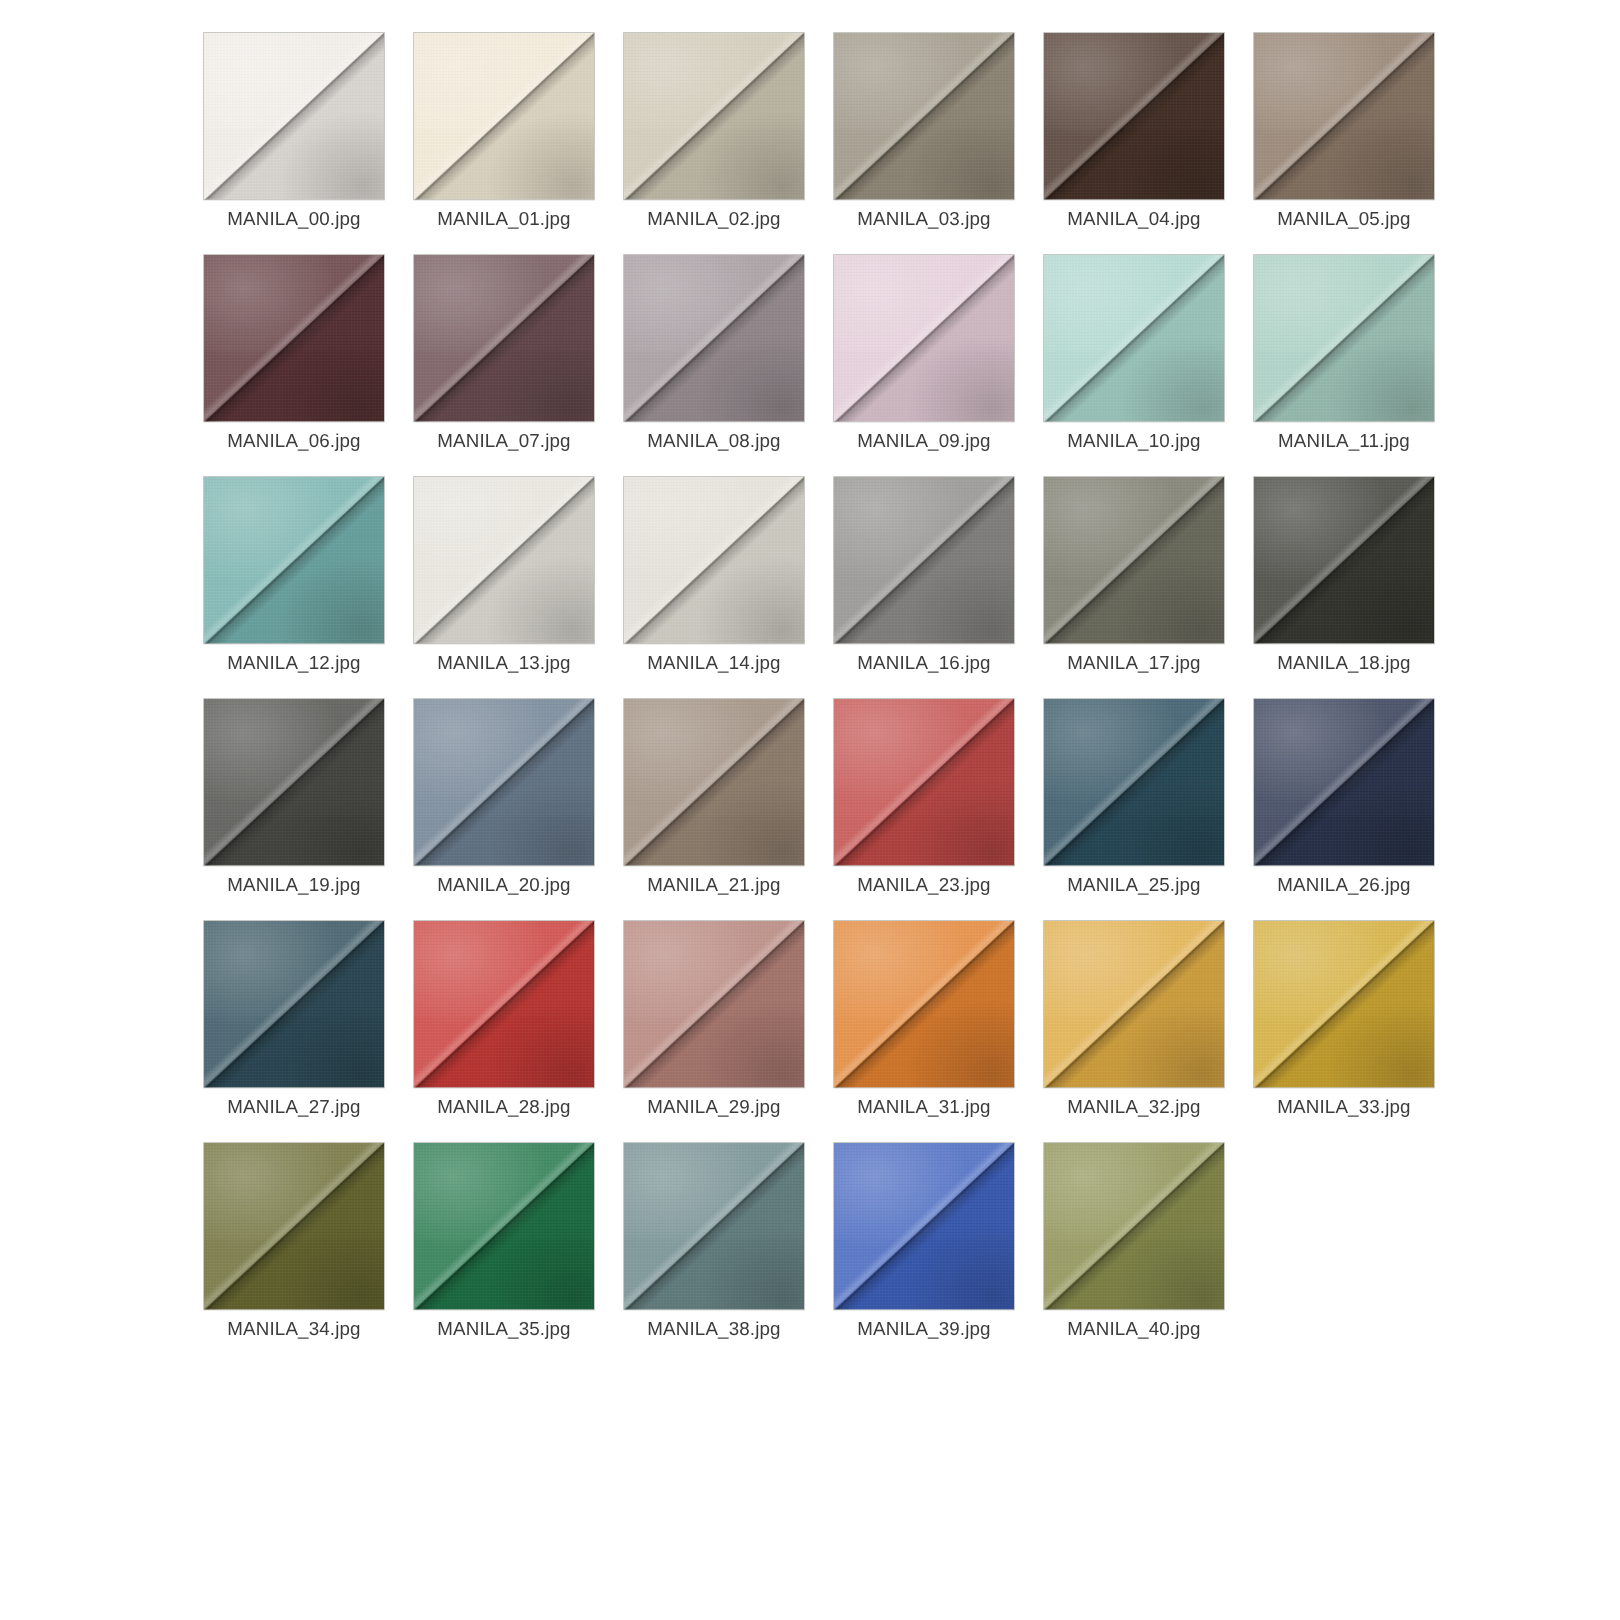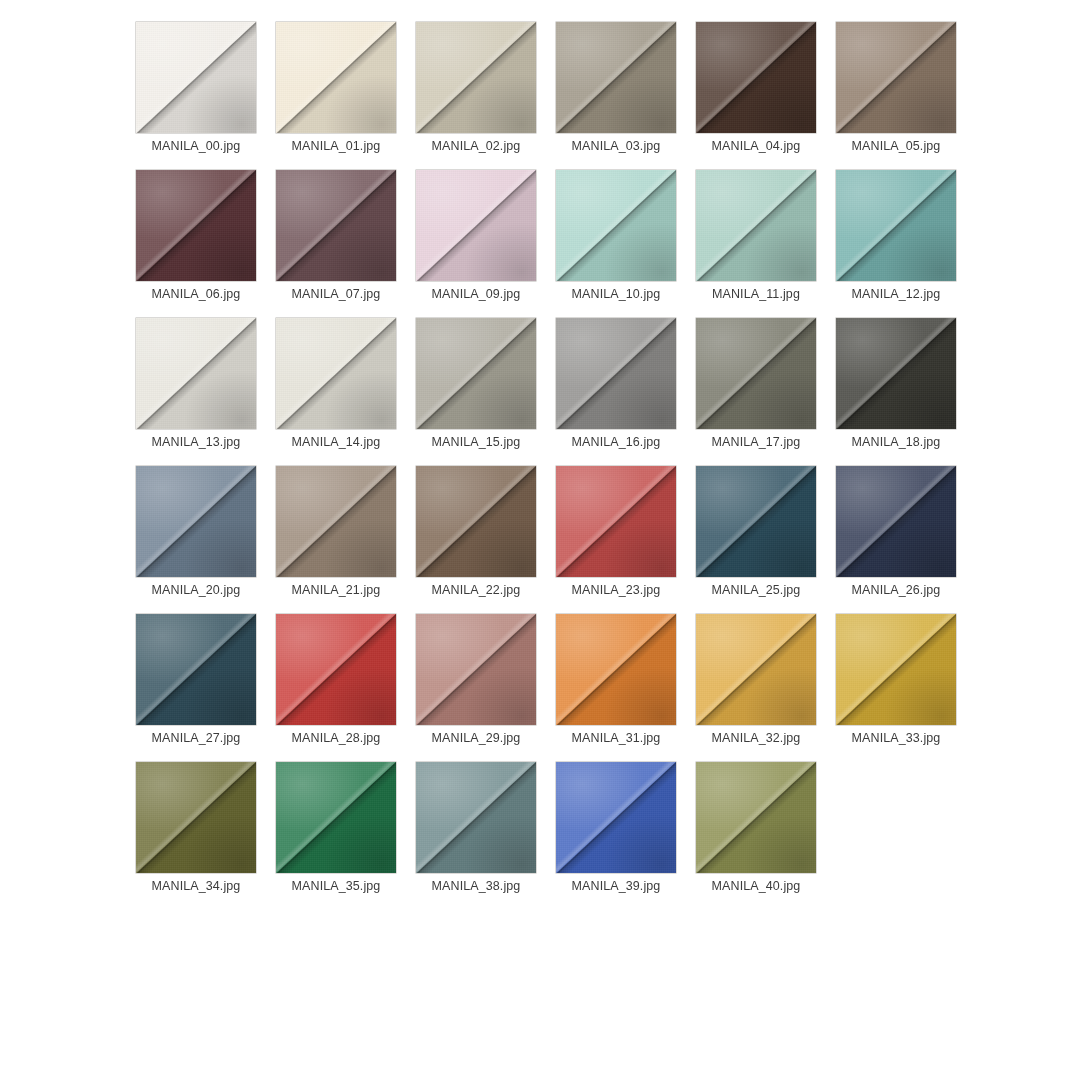--- a/index.html
+++ b/index.html
@@ -212,20 +212,31 @@
           <div class="lit"></div>
           <div class="shade"></div>
           <div class="crease"></div>
           <div class="sheen"></div>
           <div class="texture"></div>
         </div>
         <div class="caption">MANILA_07.jpg</div>
       </div>
       <div class="cell">
         <div class="swatch">
+          <div class="base" style="background: rgb(161, 150, 154);"></div>
+          <div class="lit"></div>
+          <div class="shade"></div>
+          <div class="crease"></div>
+          <div class="sheen"></div>
+          <div class="texture"></div>
+        </div>
+        <div class="caption">MANILA_08.jpg</div>
+      </div>
+      <div class="cell">
+        <div class="swatch">
           <div class="base" style="background: rgb(230, 205, 217);"></div>
           <div class="lit"></div>
           <div class="shade"></div>
           <div class="crease"></div>
           <div class="sheen"></div>
           <div class="texture"></div>
         </div>
         <div class="caption">MANILA_09.jpg</div>
       </div>
       <div class="cell">
@@ -278,31 +289,20 @@
           <div class="lit"></div>
           <div class="shade"></div>
           <div class="crease"></div>
           <div class="sheen"></div>
           <div class="texture"></div>
         </div>
         <div class="caption">MANILA_14.jpg</div>
       </div>
       <div class="cell">
         <div class="swatch">
-          <div class="base" style="background: rgb(170, 167, 154);"></div>
-          <div class="lit"></div>
-          <div class="shade"></div>
-          <div class="crease"></div>
-          <div class="sheen"></div>
-          <div class="texture"></div>
-        </div>
-        <div class="caption">MANILA_15.jpg</div>
-      </div>
-      <div class="cell">
-        <div class="swatch">
           <div class="base" style="background: rgb(142, 141, 139);"></div>
           <div class="lit"></div>
           <div class="shade"></div>
           <div class="crease"></div>
           <div class="sheen"></div>
           <div class="texture"></div>
         </div>
         <div class="caption">MANILA_16.jpg</div>
       </div>
       <div class="cell">
@@ -322,50 +322,50 @@
           <div class="lit"></div>
           <div class="shade"></div>
           <div class="crease"></div>
           <div class="sheen"></div>
           <div class="texture"></div>
         </div>
         <div class="caption">MANILA_18.jpg</div>
       </div>
       <div class="cell">
         <div class="swatch">
+          <div class="base" style="background: rgb(75, 75, 71);"></div>
+          <div class="lit"></div>
+          <div class="shade"></div>
+          <div class="crease"></div>
+          <div class="sheen"></div>
+          <div class="texture"></div>
+        </div>
+        <div class="caption">MANILA_19.jpg</div>
+      </div>
+      <div class="cell">
+        <div class="swatch">
           <div class="base" style="background: rgb(109, 127, 146);"></div>
           <div class="lit"></div>
           <div class="shade"></div>
           <div class="crease"></div>
           <div class="sheen"></div>
           <div class="texture"></div>
         </div>
         <div class="caption">MANILA_20.jpg</div>
       </div>
       <div class="cell">
         <div class="swatch">
           <div class="base" style="background: rgb(155, 136, 119);"></div>
           <div class="lit"></div>
           <div class="shade"></div>
           <div class="crease"></div>
           <div class="sheen"></div>
           <div class="texture"></div>
         </div>
         <div class="caption">MANILA_21.jpg</div>
-      </div>
-      <div class="cell">
-        <div class="swatch">
-          <div class="base" style="background: rgb(124, 100, 80);"></div>
-          <div class="lit"></div>
-          <div class="shade"></div>
-          <div class="crease"></div>
-          <div class="sheen"></div>
-          <div class="texture"></div>
-        </div>
-        <div class="caption">MANILA_22.jpg</div>
       </div>
       <div class="cell">
         <div class="swatch">
           <div class="base" style="background: rgb(195, 74, 72);"></div>
           <div class="lit"></div>
           <div class="shade"></div>
           <div class="crease"></div>
           <div class="sheen"></div>
           <div class="texture"></div>
         </div>

